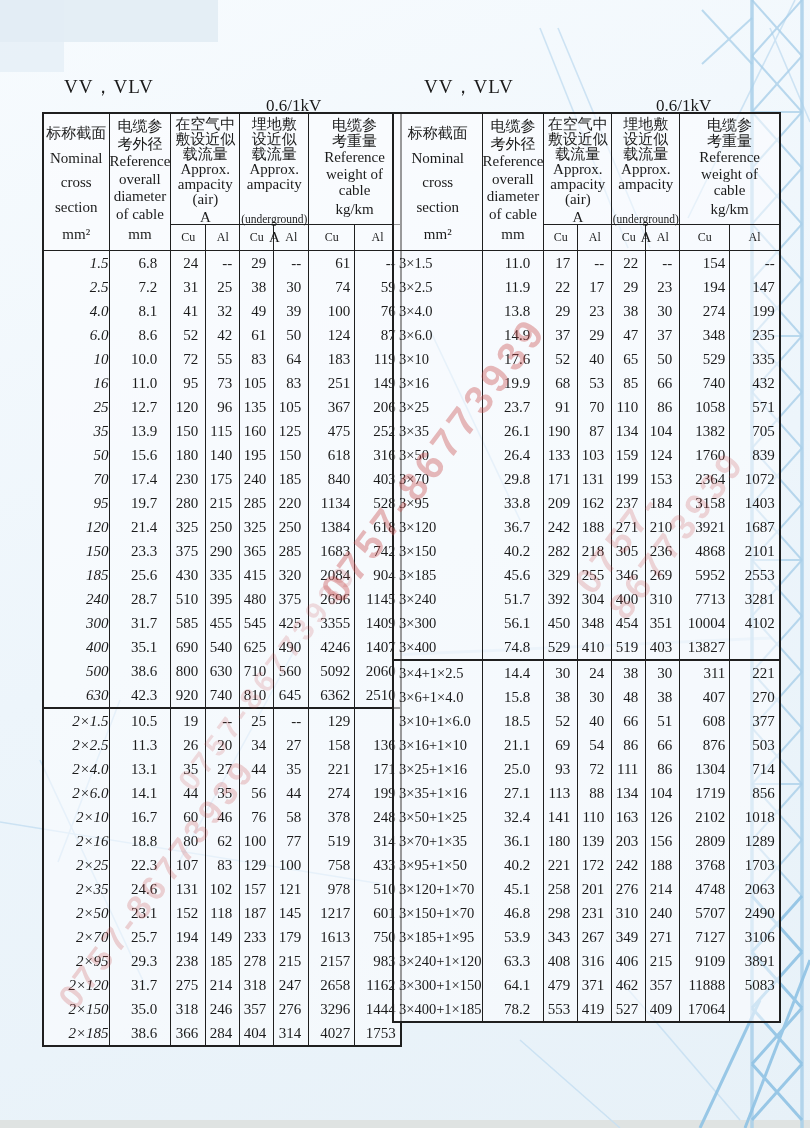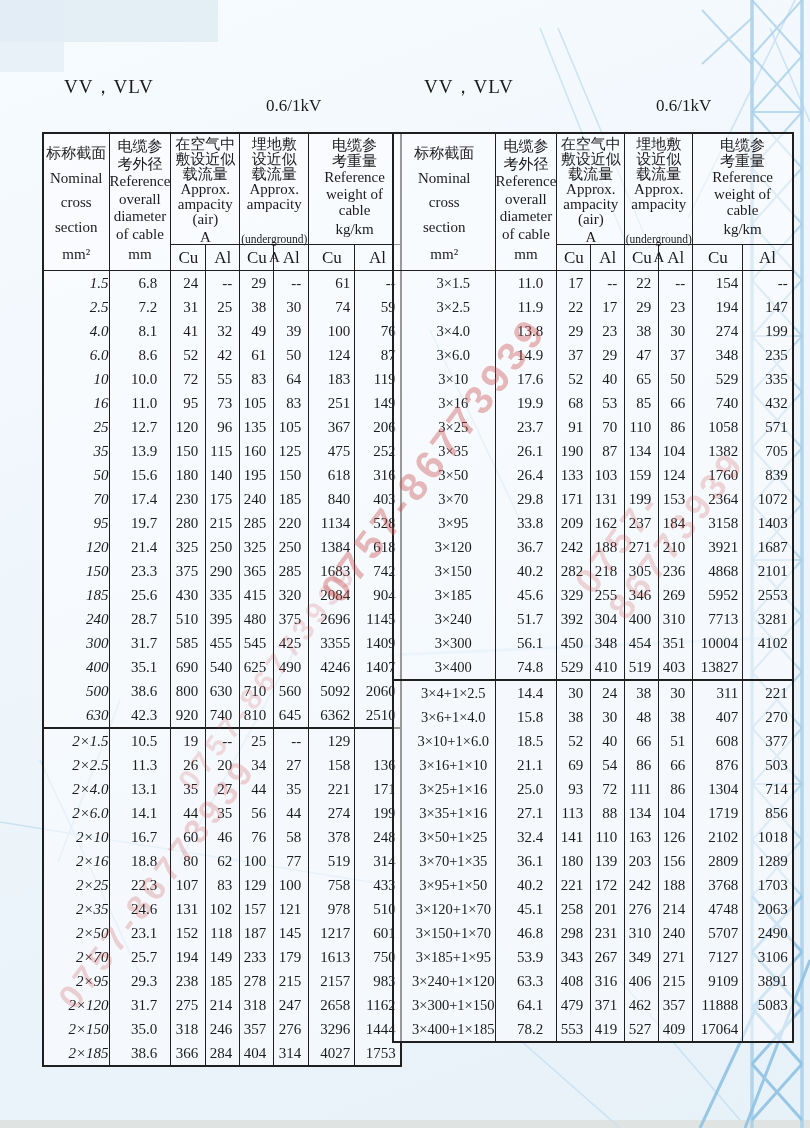--- a/index.html
+++ b/index.html
@@ -5,41 +5,41 @@
   html,body{margin:0;padding:0;}
   #page{position:relative;width:810px;height:1128px;overflow:hidden;
         background:linear-gradient(160deg,#f7fbfe 0%,#edf5fb 50%,#e7f1f8 100%);
         font-family:"Liberation Serif",serif;color:#1b1b1b;}
   #bg{position:absolute;left:0;top:0;z-index:0;}
   .toplabel{position:absolute;font-size:19px;letter-spacing:1px;z-index:3;}
   #lab-l{left:64px;top:74px;} #lab-r{left:424px;top:74px;}
   .volt{position:absolute;font-size:17px;z-index:3;}
   #volt-l{left:266px;top:96px;} #volt-r{left:656px;top:96px;}
 
-  table.spec{position:absolute;top:132px;border-collapse:collapse;table-layout:fixed;
+  table.spec{position:absolute;top:112px;border-collapse:collapse;table-layout:fixed;
              background:rgba(253,254,255,0.55);border:2px solid #1f1f1f;z-index:2;}
   #t0{left:42px;} #t1{left:392px;}
   th{font-weight:normal;vertical-align:top;padding:0;}
   .c-dia,.c-grp{border-left:1px solid #1f1f1f;}
   .c-grp{height:110px;border-bottom:1px solid #1f1f1f;}
   .c-nom,.c-dia{border-bottom:1.5px solid #1f1f1f;}
   .c-sub{height:25px;border-left:1px solid #1f1f1f;border-bottom:1.5px solid #1f1f1f;
-         text-align:center;font-size:17px;vertical-align:middle;}
+         text-align:center;font-size:12px;vertical-align:middle;}
   .hv{display:flex;flex-direction:column;}
   .c-nom .hv,.c-dia .hv{height:133px;}
   .c-grp .hv{height:108px;}
   .hlines{flex:1;display:flex;flex-direction:column;justify-content:space-evenly;padding-top:3px;}
   .hline{font-size:15px;line-height:15px;text-align:center;white-space:nowrap;}
   .hline.sm{font-size:11.5px;margin-top:20px;}
   .hunit{text-align:center;font-size:15px;padding:2px 0 4px;}
   tbody td{height:24px;font-size:15px;border-left:1px solid #1f1f1f;vertical-align:middle;
            padding:0;white-space:nowrap;}
   td.c0{border-left:none;}
   #t0 td.c0{text-align:right;font-style:italic;}
-  #t1 td.c0{text-align:center;padding-left:18px;font-size:14.5px;}
+  #t1 td.c0{text-align:left;padding-left:5px;font-size:14.5px;}
   td.c1{text-align:right;padding-right:13px;}
   td.c2,td.c3,td.c4,td.c5{text-align:right;padding-right:7px;}
   td.c6,td.c7{text-align:right;padding-right:4px;}
   tr.sec td{border-top:2px solid #1f1f1f;}
   .wm{position:absolute;color:#c84b4b;font-family:"Liberation Sans",sans-serif;font-weight:bold;
       transform-origin:0 50%;pointer-events:none;z-index:4;letter-spacing:5px;}
   #wm1{left:330px;top:575px;font-size:40px;opacity:.38;transform:rotate(-53deg);}
   #wm2{left:600px;top:560px;font-size:36px;opacity:.22;transform:rotate(-53deg);}
   #wm3{left:66px;top:985px;font-size:34px;opacity:.24;transform:rotate(-53deg);}
   #wm4{left:185px;top:770px;font-size:30px;opacity:.18;transform:rotate(-53deg);}

